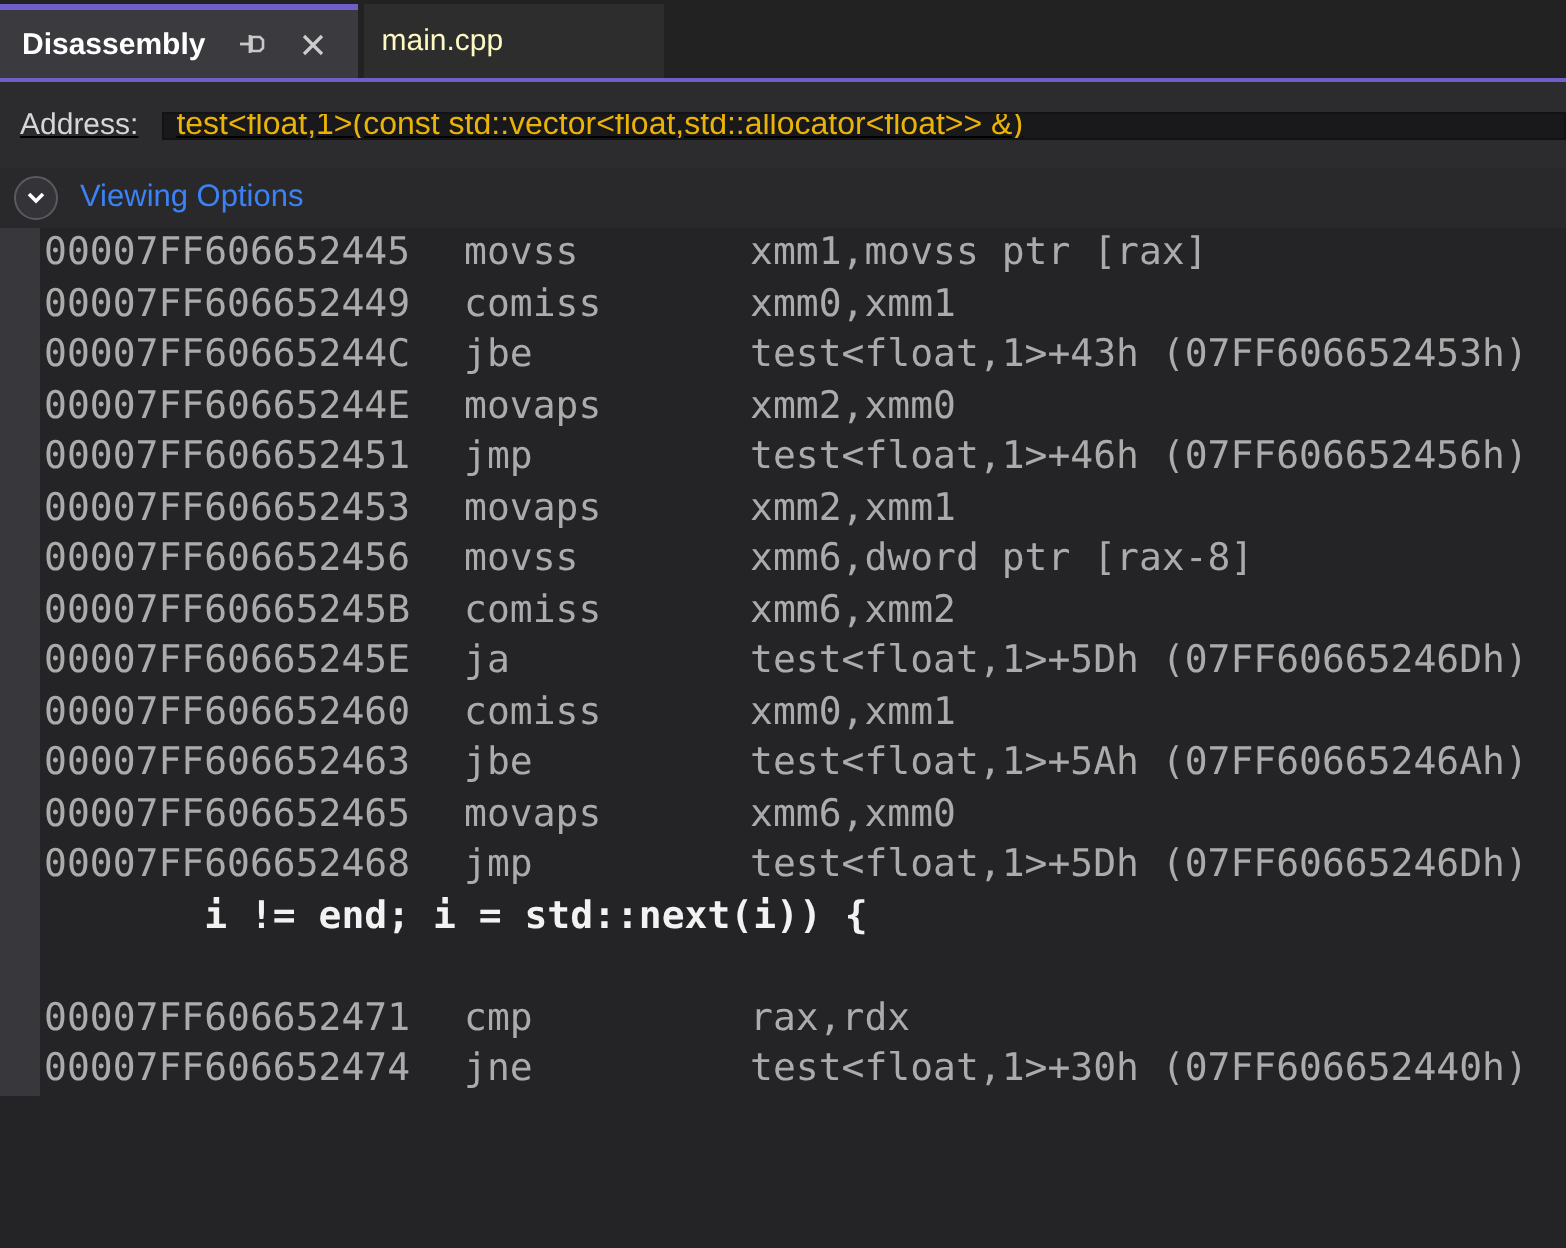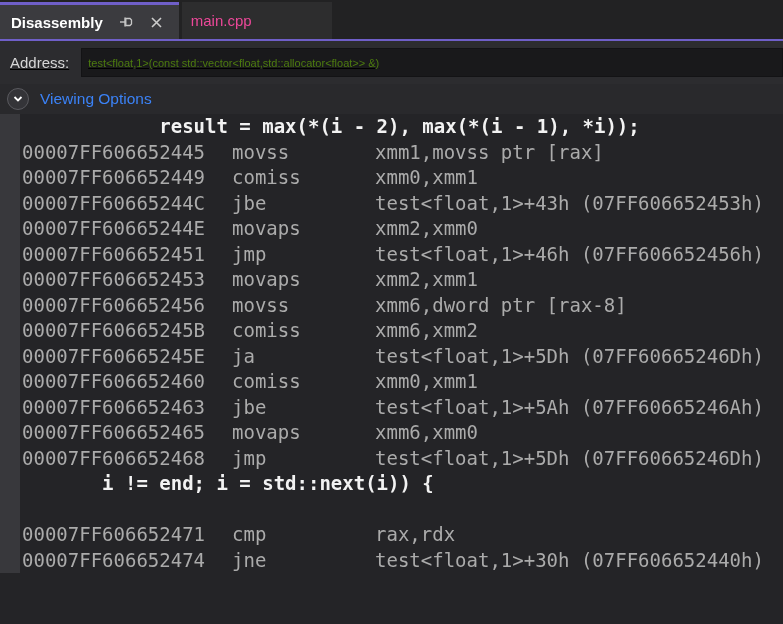--- a/index.html
+++ b/index.html
@@ -19,30 +19,30 @@
        font-family:"Liberation Sans",sans-serif;}
   .window{width:783px;height:624px;display:flex;flex-direction:column;overflow:hidden;}
 
   
   .tabbar{height:39px;background:var(--bar-bg);display:flex;align-items:flex-end;flex:none;}
   .tab{height:37px;display:flex;align-items:center;cursor:pointer;}
   .tab.active{background:var(--tab-active-bg);border-top:3px solid var(--accent);
               padding:0 14px 0 11px;gap:15px;}
   .tab.active .tab-label{color:#ffffff;font-weight:bold;font-size:15px;}
   .tab.inactive{background:var(--tab-inactive-bg);margin-left:3px;width:150px;
-                padding-left:9px;color:#ec4899;font-size:15px;}
+                padding-left:9px;color:#fef9c3;font-size:15px;}
   .ticon{display:inline-flex;width:16px;height:16px;align-items:center;justify-content:center;}
   .ticon svg{display:block;}
   .accent-line{height:2px;background:var(--accent);flex:none;}
 
   
   .address-row{height:43px;background:var(--addr-row-bg);display:flex;align-items:center;flex:none;text-decoration:underline;}
   .address-label{color:#d6d6d6;font-size:15px;padding:0 12px 0 10px;flex:none;}
-  .address-input{flex:1;height:29px;background:#19191b;border:1px solid #131315;
-                 color:#4d7c0f;font-size:11px;font-family:"Liberation Sans",sans-serif;
+  .address-input{flex:1;height:14px;background:#19191b;border:1px solid #131315;
+                 color:#eab308;font-size:16px;font-family:"Liberation Sans",sans-serif;
                  padding:0 6px;outline:none;border-radius:0;}
 
   
   .viewing-row{height:30px;background:var(--view-row-bg);display:flex;align-items:center;
                padding-left:7px;flex:none;cursor:pointer;}
   .chev-btn{width:22px;height:22px;border-radius:50%;background:#343438;
             border:1px solid #5a5a5f;display:flex;align-items:center;justify-content:center;flex:none;}
   .viewing-label{color:#3b82f6;font-size:15.5px;margin-left:11px;}
 
   
@@ -92,24 +92,20 @@
   <div class="viewing-row">
     <span class="chev-btn">
       <svg width="12" height="12" viewBox="0 0 12 12">
         <path d="M2.5 4 L6 7.5 L9.5 4" stroke="#ffffff" stroke-width="1.8" fill="none"></path>
       </svg>
     </span>
     <span class="viewing-label">Viewing Options</span>
   </div>
 
   <div class="content" id="asm">
-      <div class="asm-row">
-        <div class="gutter-cell"></div>
-        <div class="row-text"><span class="src-text">            result = max(*(i - 2), max(*(i - 1), *i));</span></div>
-      </div>
       <div class="asm-row">
         <div class="gutter-cell"></div>
         <div class="row-text"><span class="instr-address">00007FF606652445</span><span class="instr-mnemonic">movss</span><span>xmm1,movss ptr [rax]</span></div>
       </div>
       <div class="asm-row">
         <div class="gutter-cell"></div>
         <div class="row-text"><span class="instr-address">00007FF606652449</span><span class="instr-mnemonic">comiss</span><span>xmm0,xmm1</span></div>
       </div>
       <div class="asm-row">
         <div class="gutter-cell"></div>

